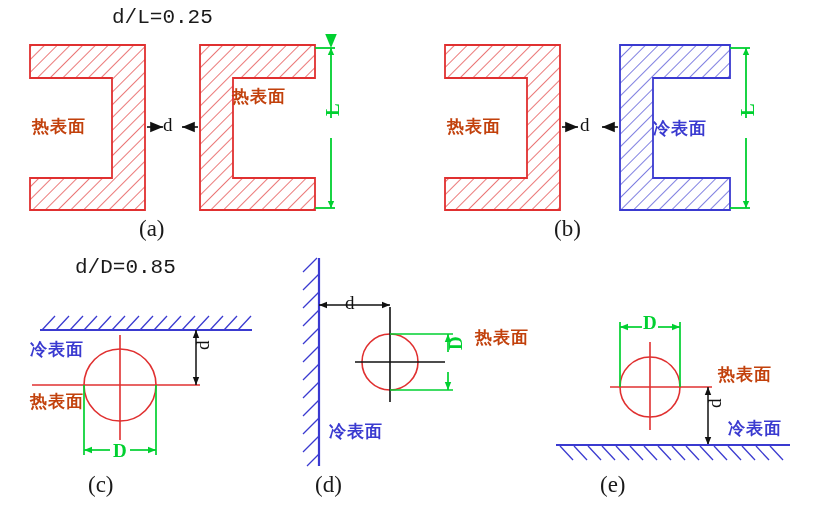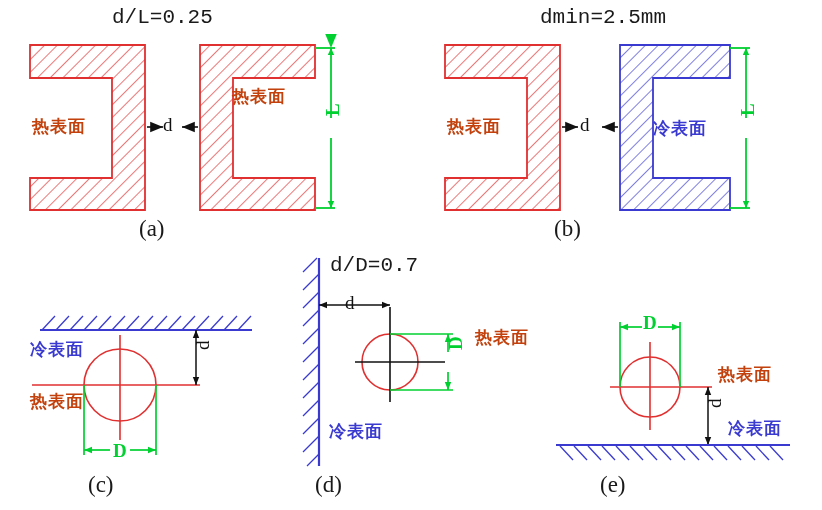--- a/index.html
+++ b/index.html
@@ -106,21 +106,20 @@
     <div class="dim-letter dim-black" style="left:163px; top:114px;">d</div>
 
     <div class="cn-label cn-hot" style="left:32px; top:115px;">热表面</div>
     <div class="cn-label cn-hot" style="left:232px; top:85px;">热表面</div>
 
     <div class="panel-label" style="left:139px; top:216px;">(a)</div>
   </div>
 
   <div class="panel" style="left:410px;top:0;width:412px;height:250px;">
 
-    <div class="title" style="left:130px; top:6px;">dmin=2.5mm</div>
 
     <svg style="position:absolute; left:0; top:0;" width="412" height="250">
 
       <path d="M35,45 L150,45 L150,210 L35,210 L35,178 L117,178 L117,78 L35,78 Z" fill="url(#hatchRed)" stroke="#e03030" stroke-width="1.8"></path>
 
       <path d="M320,45 L210,45 L210,210 L320,210 L320,178 L243,178 L243,78 L320,78 Z" fill="url(#hatchBlue)" stroke="#3a3ad0" stroke-width="1.8"></path>
 
       <line x1="152" y1="127" x2="168" y2="127" stroke="#111111" stroke-width="1.6" marker-end="url(#arrL)"></line>
       <line x1="208" y1="127" x2="192" y2="127" stroke="#111111" stroke-width="1.6" marker-end="url(#arrL)"></line>
 
@@ -137,20 +136,21 @@
     <div class="dim-letter dim-black" style="left:170px; top:114px;">d</div>
 
     <div class="cn-label cn-hot" style="left:37px; top:115px;">热表面</div>
     <div class="cn-label cn-cold" style="left:243px; top:117px;">冷表面</div>
 
     <div class="panel-label" style="left:144px; top:216px;">(b)</div>
   </div>
 
   <div class="panel" style="left:0;top:250px;width:285px;height:260px;">
 
+    <div class="title" style="left:75px; top:6px;">d/D=0.85</div>
 
     <svg style="position:absolute; left:0; top:0;" width="285" height="260">
 
       <g>
         <line x1="40" y1="329" x2="42" y2="329" stroke="none"></line>
         <g stroke="#3a3ad0" stroke-width="1.3">
           <line x1="42" y1="80" x2="55" y2="66"></line>
             <line x1="56" y1="80" x2="69" y2="66"></line>
           <line x1="70" y1="80" x2="83" y2="66"></line>
             <line x1="84" y1="80" x2="97" y2="66"></line>
@@ -192,21 +192,20 @@
     <div class="dim-letter dim-green" style="left:113px; top:190px; font-weight:bold;">D</div>
 
     <div class="cn-label cn-cold" style="left:30px; top:88px;">冷表面</div>
     <div class="cn-label cn-hot" style="left:30px; top:140px;">热表面</div>
 
     <div class="panel-label" style="left:88px; top:222px;">(c)</div>
   </div>
 
   <div class="panel" style="left:285px;top:250px;width:275px;height:260px;">
 
-    <div class="title" style="left:45px; top:4px;">d/D=0.7</div>
 
     <svg style="position:absolute; left:0; top:0;" width="275" height="260">
 
       <g stroke="#3a3ad0" stroke-width="1.3">
         <line x1="18" y1="22" x2="32" y2="8"></line>
         <line x1="18" y1="40" x2="34" y2="24"></line>
         <line x1="18" y1="58" x2="34" y2="42"></line>
         <line x1="18" y1="76" x2="34" y2="60"></line>
         <line x1="18" y1="94" x2="34" y2="78"></line>
         <line x1="18" y1="112" x2="34" y2="96"></line>

